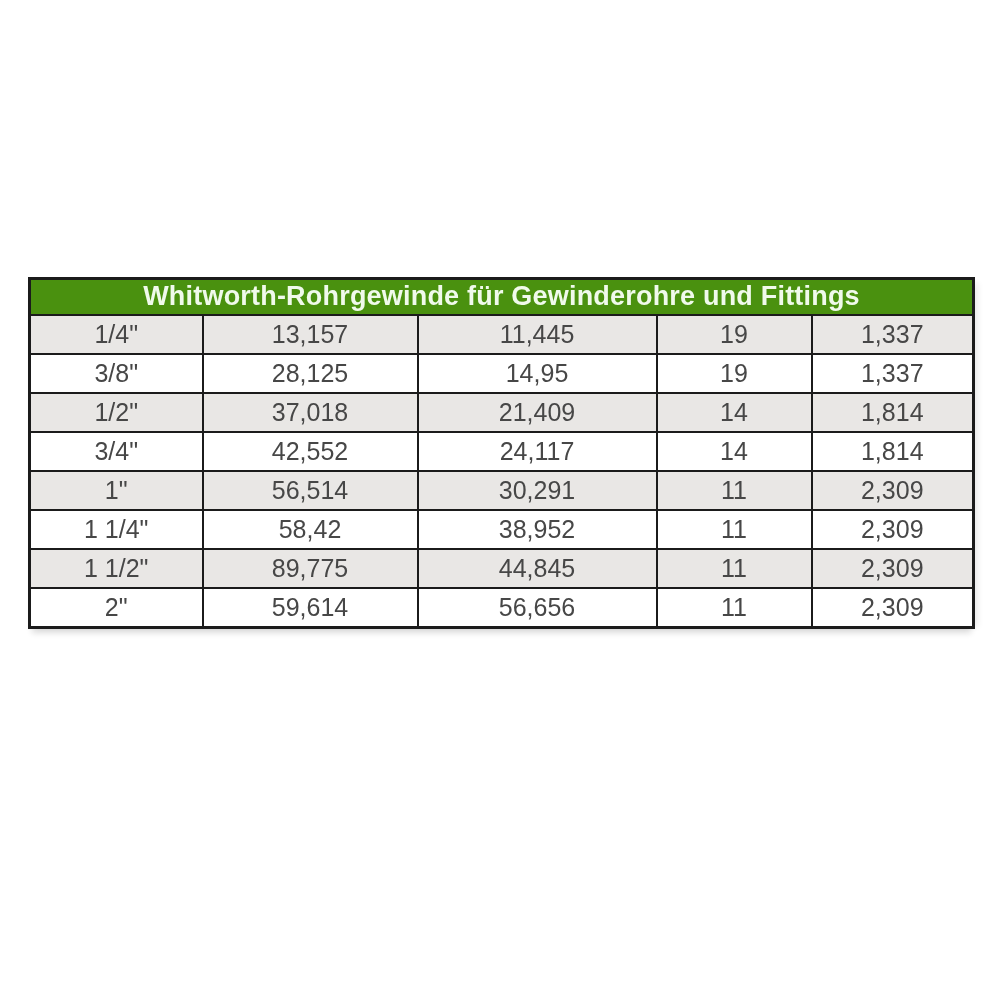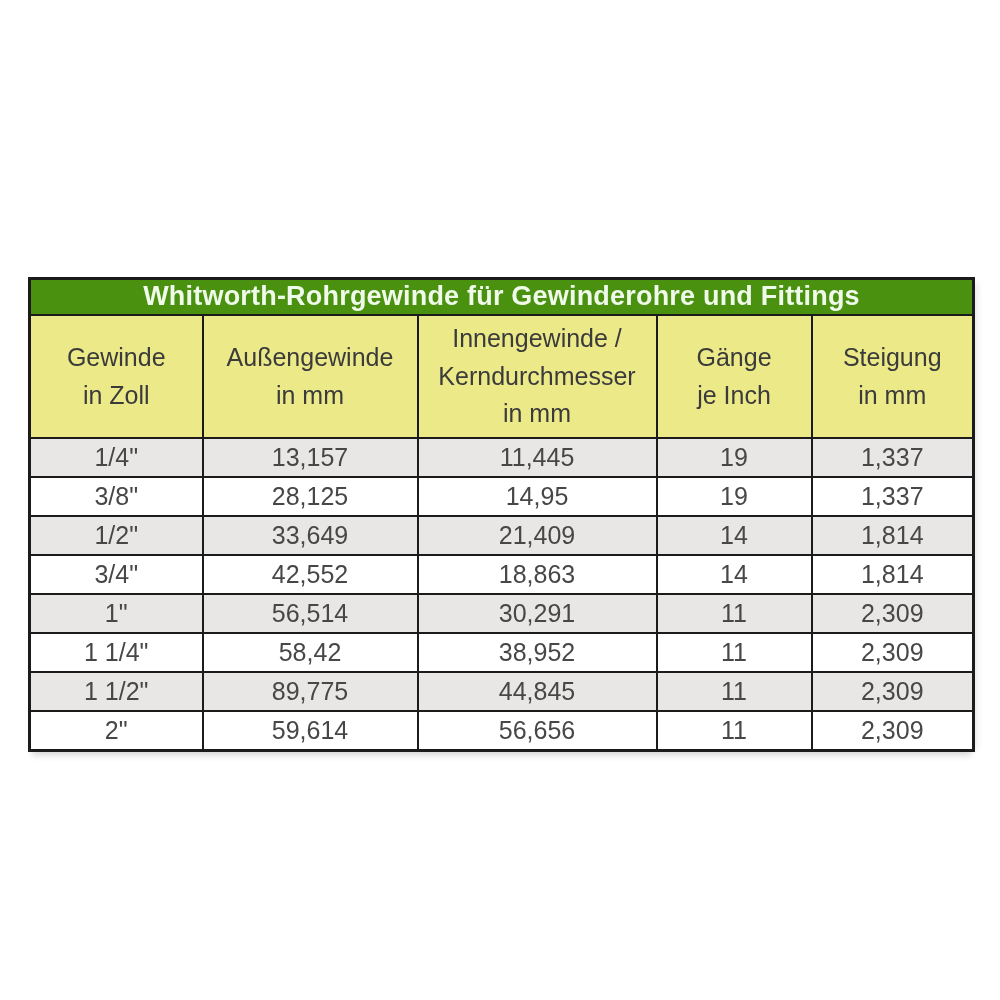--- a/index.html
+++ b/index.html
@@ -76,60 +76,47 @@
         <col style="width:173px">
         <col style="width:215px">
         <col style="width:239px">
         <col style="width:155px">
         <col style="width:162px">
       </colgroup>
       <thead>
         <tr>
           <th colspan="5" class="table-title">Whitworth-Rohrgewinde für Gewinderohre und Fittings</th>
         </tr>
-        <tr class="col-headers">
-          <th>Gewinde
-in Zoll</th>
-          <th>Außengewinde
-in mm</th>
-          <th>Innengewinde /
-Kerndurchmesser
-in mm</th>
-          <th>Gänge
-je Inch</th>
-          <th>Steigung
-in mm</th>
-        </tr>
       </thead>
       <tbody>
           <tr class="striped">
             <td>1/4"</td>
             <td>13,157</td>
             <td>11,445</td>
             <td>19</td>
             <td>1,337</td>
           </tr>
           <tr>
             <td>3/8"</td>
             <td>28,125</td>
             <td>14,95</td>
             <td>19</td>
             <td>1,337</td>
           </tr>
           <tr class="striped">
             <td>1/2"</td>
-            <td>33,649</td>
+            <td>37,018</td>
             <td>21,409</td>
             <td>14</td>
             <td>1,814</td>
           </tr>
           <tr>
             <td>3/4"</td>
             <td>42,552</td>
-            <td>18,863</td>
+            <td>24,117</td>
             <td>14</td>
             <td>1,814</td>
           </tr>
           <tr class="striped">
             <td>1"</td>
             <td>56,514</td>
             <td>30,291</td>
             <td>11</td>
             <td>2,309</td>
           </tr>

